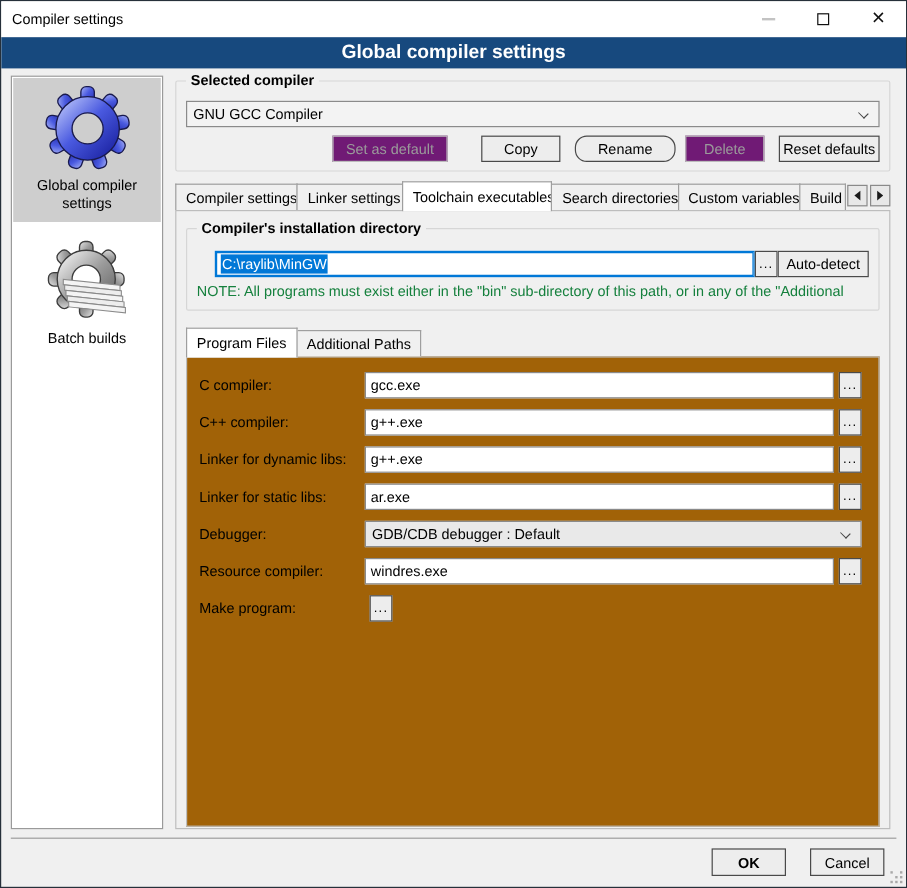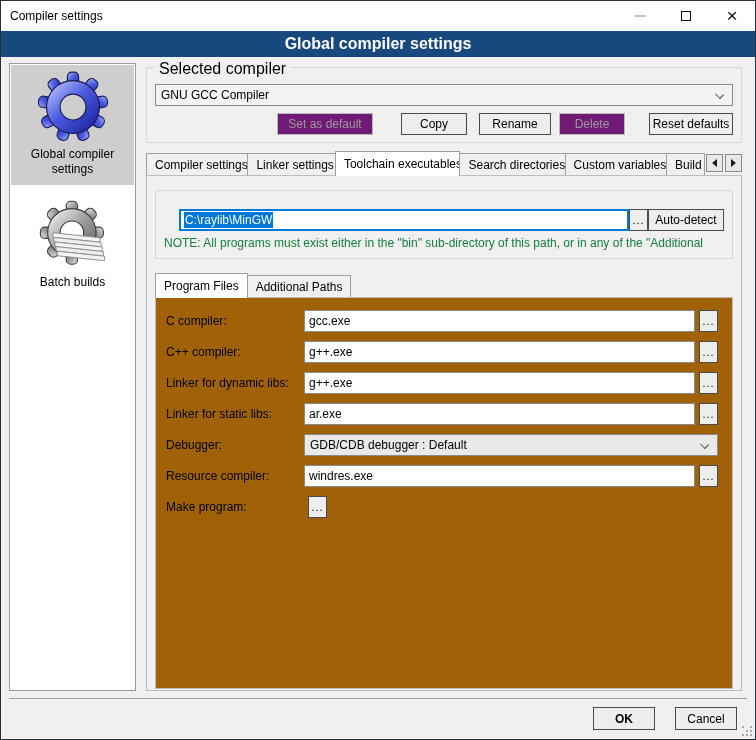--- a/index.html
+++ b/index.html
@@ -27,38 +27,38 @@
   .side-item { width:123px; margin:0 auto; text-align:center; padding:6px 2px 8px 2px; cursor:default; }
   .side-item.selected { background:#cecece; }
   .side-item .icon-box { height:72px; display:flex; align-items:center; justify-content:center; }
   .side-item .lbl { font-size:12px; color:#000; line-height:15px; margin-top:4px; }
   .side-item + .side-item { margin-top:8px; }
   
   .content { position:absolute; left:145px; top:60px; width:596px; }
   
   .groupbox { position:relative; border:1px solid #d6d6d6; border-radius:2px; }
   .gb-legend { position:absolute; top:-8px; left:8px; background:#f0f0f0; padding:0 4px;
-    font-size:16px; color:#000; white-space:nowrap; }
+    font-size:12px; color:#000; white-space:nowrap;font-weight:bold; }
   
   .combo { height:22px; background:#f3f3f3; border:1px solid #8a8a8a; display:flex;
     align-items:center; font-size:12px; color:#000; padding-left:5px; position:relative; cursor:default; }
   .combo .chev { position:absolute; right:9px; top:6px; width:7px; height:7px;
     border-right:1.6px solid #444; border-bottom:1.6px solid #444; transform:rotate(45deg) scaleY(0.8); }
   .combo.gray { background:#e9e9e9; }
   
   .btn { height:22px; background:#ededed; border:1px solid #4a4a4a; font-size:12px; color:#000;
     display:flex; align-items:center; justify-content:center; cursor:default; }
   .btn.disabled { background:#701a75; border-color:#bcbcbc; color:#9b9b9b; }
   
   .gb1 { margin-top:6px; height:76px; padding:16px 8px 0 8px; }
   .gb1 .combo { width:100%; }
   .btnrow { display:flex; margin-top:7px; }
   .b-setdef { width:96px; margin-left:122px; }
   .b-copy   { width:66px; margin-left:28px; }
-  .b-rename { width:72px; margin-left:12px; }
+  .b-rename { width:84px; margin-left:12px;border-radius:10px; }
   .b-delete { width:66px; margin-left:8px; }
   .b-reset  { width:84px; margin-left:auto; }
   
   .tabstrip { display:flex; align-items:flex-end; margin-top:8px; height:24px; position:relative; z-index:2; }
   .tab { height:22px; padding:0 8px; display:flex; align-items:center; font-size:12px; color:#000;
     background:#f0f0f0; border:1px solid #9e9e9e; border-bottom:none; margin-right:-1px; cursor:default;
     white-space:nowrap; overflow:hidden; }
   .tab.active { height:25px; background:#ffffff; position:relative; z-index:3; margin-bottom:-1px; }
   .tab.clipped { max-width:39px; padding-right:0; }
   .tab-arrows { margin-left:2px; display:flex; gap:2px; align-self:center; }
@@ -220,20 +220,21 @@
           </div>
         <div class="arrowbtn">
             <span class="tri-r"></span>
           </div>
       </div>
     </div>
 
     <div class="panel">
 
       <div class="groupbox gb2">
+        <div class="gb-legend">Compiler's installation directory</div>
         <div class="dir-row">
           <div class="textfield dir-input">
             <span class="sel">C:\raylib\MinGW</span>
           </div>
           <div class="btn browse">...</div>
           <div class="btn autodetect">Auto-detect</div>
         </div>
         <div class="note">NOTE: All programs must exist either in the "bin" sub-directory of this path, or in any of the "Additional</div>
       </div>
 

